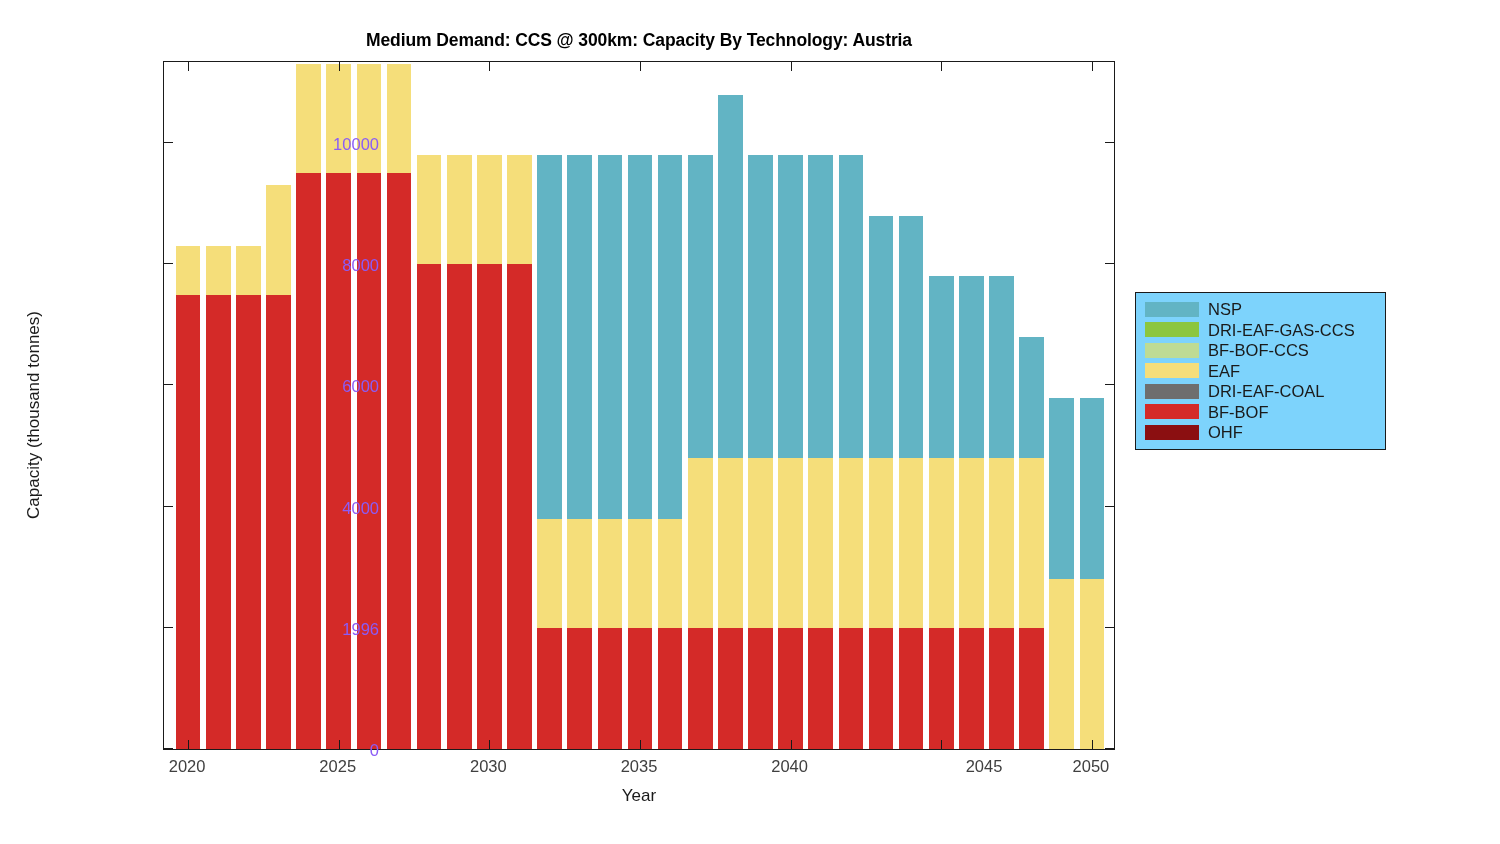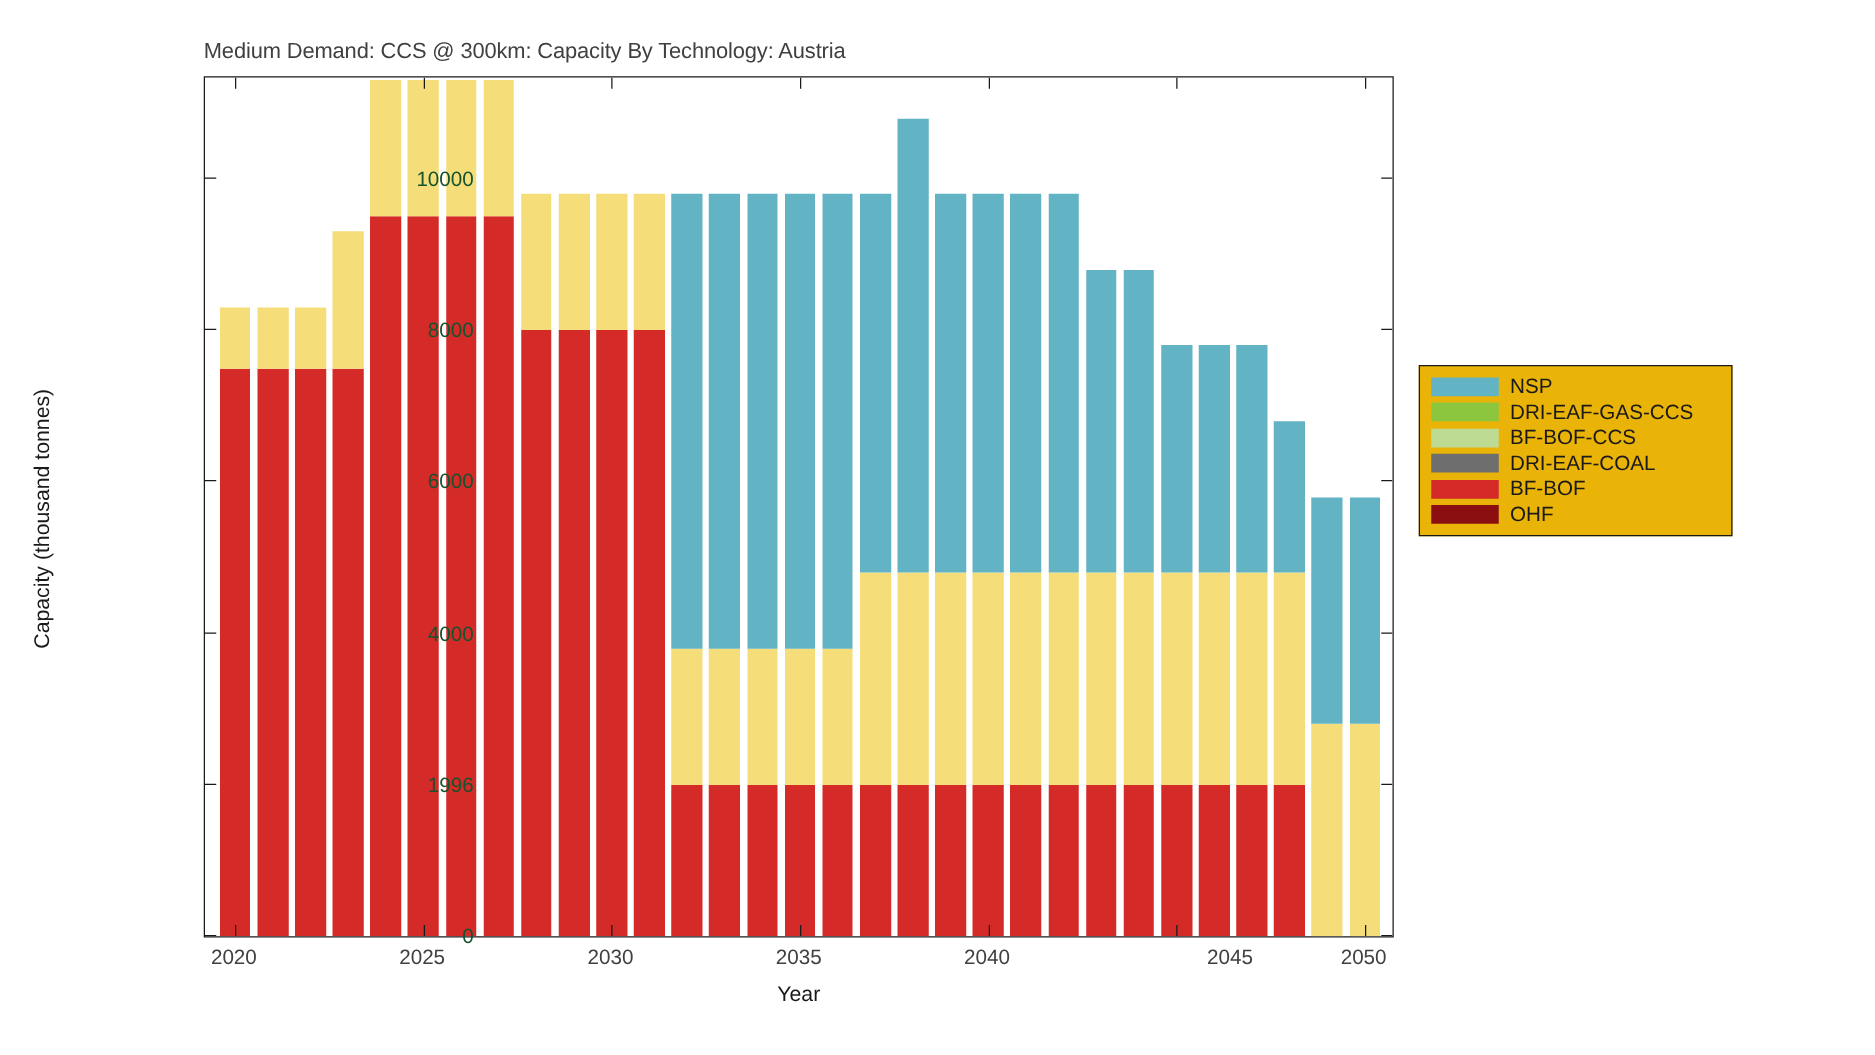--- a/index.html
+++ b/index.html
@@ -10,23 +10,24 @@
     overflow:hidden;
     position:relative;
   }
   #figure{position:absolute;inset:0;}
 
   
   #chart-title{
     position:absolute;
     left:163px; width:952px;
     top:30px;
+    text-align:center;
     font-size:17.5px;
-    font-weight:normal;
-    color:#404040;
+    font-weight:bold;
+    color:#000000;
     letter-spacing:-0.1px;
     white-space:nowrap;
   }
 
   
   #plot-frame{
     position:absolute;
     left:163px; top:61px;
     width:952px; height:689px;
     border:1.3px solid #1a1a1a;
@@ -53,21 +54,21 @@
     bottom:0; width:0; height:9px;
     border-left:1.3px solid #1a1a1a;
   }
   .xtick.top{bottom:auto;top:0;}
 
   .ylabel-txt{
     position:absolute;
     right:1121px;
     text-align:right;
     font-size:16.5px;
-    color:#14532d;
+    color:#8b5cf6;
     transform:translateY(-50%);
     white-space:nowrap;
   }
   .xlabel-txt{
     position:absolute;
     top:757px;
     font-size:16.5px;
     color:#404040;
     transform:translateX(-50%);
     white-space:nowrap;
@@ -91,21 +92,21 @@
     font-size:17px;
     color:#1a1a1a;
   }
 
   
   #legend{
     position:absolute;
     left:1135px; top:292px;
     width:251px;
     border:1.1px solid #1a1a1a;
-    background:#eab308;
+    background:#7dd3fc;
     padding:6px 0 6px 0;
     box-sizing:border-box;
   }
   .legend-row{
     display:flex;
     align-items:center;
     height:20.5px;
     padding-left:9px;
   }
   .legend-swatch{
@@ -327,20 +328,24 @@
       </div>
       <div class="legend-row">
         <div class="legend-swatch" style="background: rgb(140, 198, 62);"></div>
         <div class="legend-label">DRI-EAF-GAS-CCS</div>
       </div>
       <div class="legend-row">
         <div class="legend-swatch" style="background: rgb(190, 219, 148);"></div>
         <div class="legend-label">BF-BOF-CCS</div>
       </div>
       <div class="legend-row">
+        <div class="legend-swatch" style="background: rgb(245, 222, 122);"></div>
+        <div class="legend-label">EAF</div>
+      </div>
+      <div class="legend-row">
         <div class="legend-swatch" style="background: rgb(110, 110, 110);"></div>
         <div class="legend-label">DRI-EAF-COAL</div>
       </div>
       <div class="legend-row">
         <div class="legend-swatch" style="background: rgb(212, 42, 40);"></div>
         <div class="legend-label">BF-BOF</div>
       </div>
       <div class="legend-row">
         <div class="legend-swatch" style="background: rgb(139, 15, 17);"></div>
         <div class="legend-label">OHF</div>

